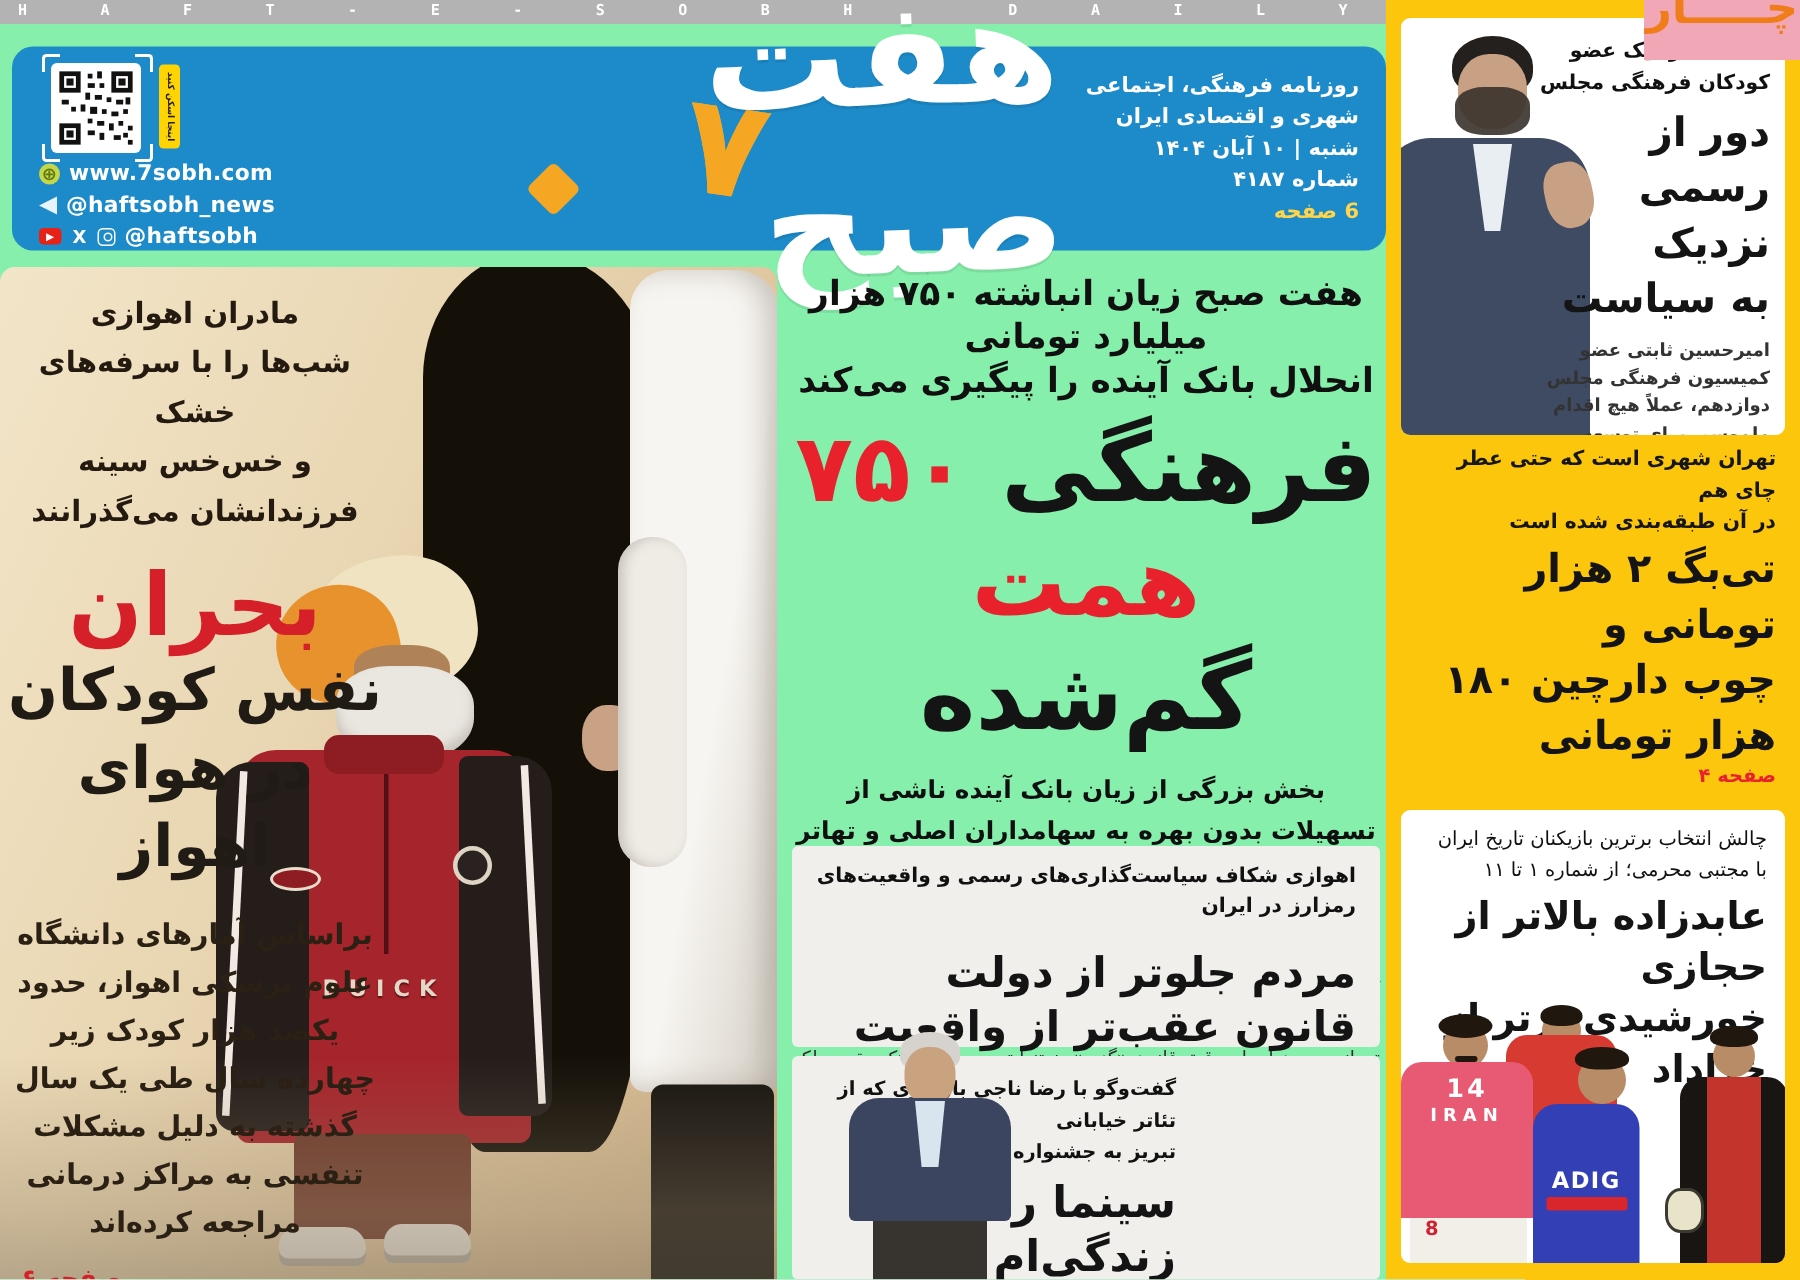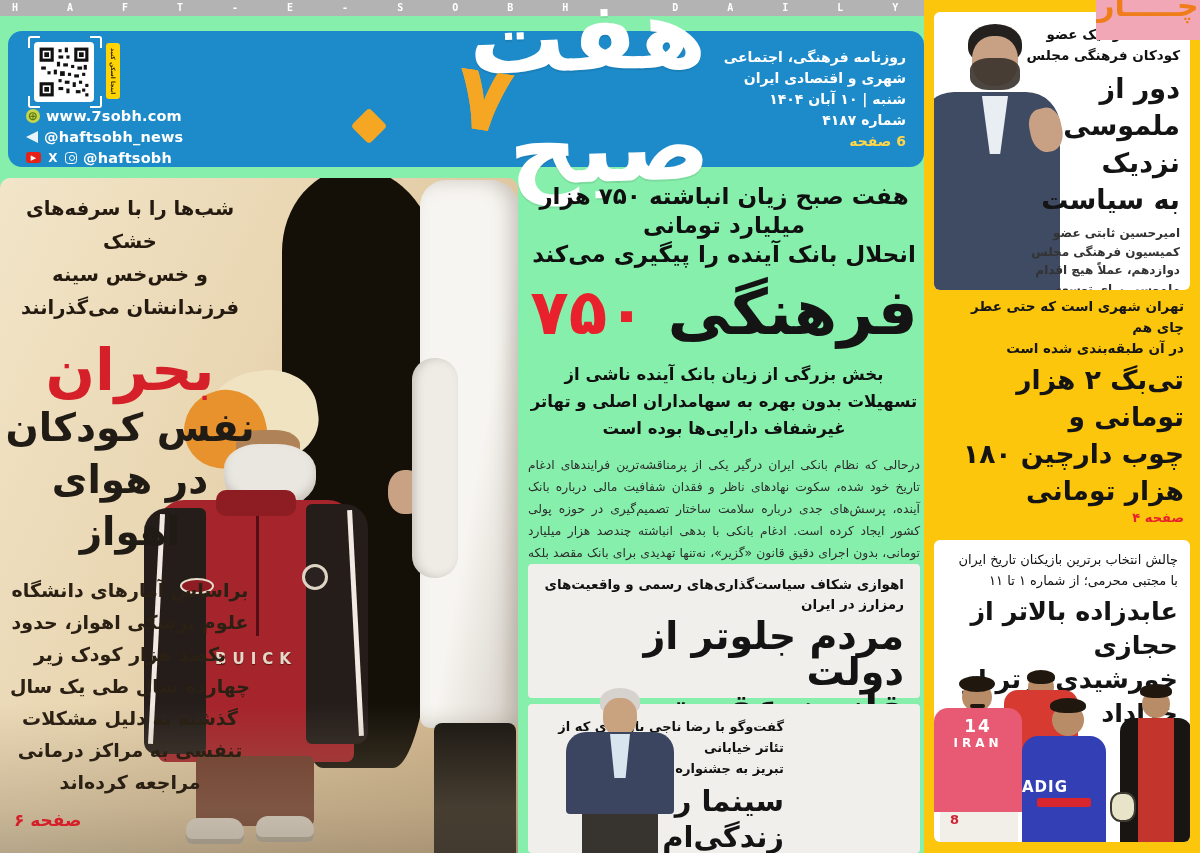--- a/index.html
+++ b/index.html
@@ -122,21 +122,21 @@
 
   .story-main { position:absolute; left:528px; top:182px; width:392px; text-align:center; direction:rtl; }
   .sm-kicker { font-size:23px; font-weight:bold; color:#101010; line-height:29px; }
   .sm-headline { margin-top:6px; font-size:63px; font-weight:bold; color:#141414; line-height:76px; letter-spacing:-1px; }
   .sm-sub { margin-top:10px; font-size:16.5px; font-weight:bold; color:#101010; line-height:27px; }
   .sm-body { margin-top:12px; font-size:12.3px; color:#2e2e2e; line-height:22px; text-align:justify; }
 
   .story-box { position:absolute; background:#f0efec; border-radius:4px; direction:rtl; }
   .story-crypto { left:528px; top:564px; width:392px; height:134px; padding:10px 16px 0 12px; text-align:right; }
   .sc-kicker { font-size:13.5px; font-weight:bold; color:#111; line-height:20px; }
-  .sc-headline { margin-top:4px; font-size:38px; font-weight:bold; color:#141414; line-height:36px; }
+  .sc-headline { margin-top:17px; font-size:28px; font-weight:bold; color:#141414; line-height:36px; }
   .sc-sub { margin-top:6px; font-size:13px; font-weight:bold; color:#333; line-height:20px; }
   .sc-page { margin-top:2px; }
 
   .story-cinema { left:528px; top:704px; width:392px; height:149px; padding:12px 16px 0 12px; text-align:right; overflow:visible; }
   .cin-kicker { font-size:13px; font-weight:bold; color:#111; line-height:21px; }
   .cin-headline { margin-top:4px; font-size:29px; font-weight:bold; color:#141414; line-height:36px; }
   .cin-txt { margin-right:120px; }
   .cin-man { position:absolute; left:14px; top:-16px; width:150px; height:165px; }
   .cm-hair { position:absolute; left:58px; top:0; width:40px; height:26px; background:#d6d3ce; border-radius:50% 50% 35% 35%; }
   .cm-face { position:absolute; left:61px; top:10px; width:34px; height:38px; background:#c9a27f; border-radius:45%; }
@@ -180,22 +180,22 @@
   .hair { position:absolute; background:#20180f; border-radius:50% 50% 40% 40%; }
   .p-back-t { position:absolute; left:70px; top:16px; width:74px; height:90px; background:#d63a31; border-radius:14px 14px 0 0; }
   .p-iran-t { position:absolute; left:0px; top:34px; width:88px; height:104px; background:#e85a74; border-radius:14px 14px 0 0;
     color:#fff; font-weight:bold; text-align:center; }
   .p-iran-num { font-size:17px; margin-top:8px; letter-spacing:2px; }
   .p-iran-name { font-size:12px; letter-spacing:4px; }
   .p-iran-shorts { position:absolute; left:6px; top:138px; width:78px; height:30px; background:#f2efe9; color:#cf2233; font-weight:bold; font-size:13px; text-align:left; padding-left:10px; }
   .p-gk-t { position:absolute; left:186px; top:44px; width:72px; height:124px; background:#191512; border-radius:14px 14px 0 0; }
   .p-gk-t::before { content:""; position:absolute; left:18px; top:0; width:36px; height:100%; background:#c3342c; }
   .p-glove { position:absolute; left:176px; top:118px; width:26px; height:30px; background:#e8e4c9; border-radius:40%; border:2px solid #3c3a30; }
-  .p-blue-t { position:absolute; left:88px; top:62px; width:84px; height:106px; background:#3340b5; border-radius:16px 16px 0 0;
-    color:#fff; text-align:left; font-weight:bold; }
+  .p-blue-t { position:absolute; left:88px; top:62px; width:71px; height:106px; background:#3340b5; border-radius:16px 16px 0 0;
+    color:#fff; text-align:center; font-weight:bold; }
   .p-blue-t .sponsor { display:block; margin-top:42px; font-size:15px; letter-spacing:1px; }
   .p-blue-t .bar { display:block; width:54px; height:9px; margin:2px auto 0; background:#d8262c; border-radius:2px;
     color:#fff; font-size:6px; line-height:9px; }
 
   .ltr { direction:ltr; }
 </style>
 </head>
 <body>
 
 <div class="page">
@@ -309,20 +309,21 @@
       <div class="kid-logo-circ"></div>
       <div class="kid-buick ltr">BUICK</div>
     </div>
     <div class="kid-pants"></div>
     <div class="kid-shoe shoe-l"></div>
     <div class="kid-shoe shoe-r"></div>
     <div class="ground"></div>
 
     <div class="photo-txt">
       <div class="pt-kicker">
+        <div>مادران اهوازی</div>
         <div>شب‌ها را با سرفه‌های خشک</div>
         <div>و خس‌خس سینه</div>
         <div>فرزندانشان می‌گذرانند</div>
       </div>
       <div class="pt-h-red">بحران</div>
       <div class="pt-h">نفس کودکان</div>
       <div class="pt-h">در هوای اهواز</div>
       <div class="pt-sub">براساس آمارهای دانشگاه علوم پزشکی اهواز، حدود یکصد هزار کودک زیر چهارده سال طی یک سال گذشته به دلیل مشکلات تنفسی به مراکز درمانی مراجعه کرده‌اند</div>
       <div class="pt-page">صفحه ۶</div>
     </div>
@@ -330,20 +331,24 @@
 
   <div class="story-main">
     <div class="sm-kicker">
       <div>هفت صبح زیان انباشته ۷۵۰ هزار میلیارد تومانی</div>
       <div>انحلال بانک آینده را پیگیری می‌کند</div>
     </div>
     <div class="sm-headline">
       <div>
         <span>فرهنگی</span>
         <span class="red">۷۵۰</span>
+      </div>
+      <div>
+        <span class="red">همت</span>
+        <span>گم‌شده</span>
       </div>
     </div>
     <div class="sm-sub">بخش بزرگی از زیان بانک آینده ناشی از تسهیلات بدون بهره به سهامداران اصلی و تهاتر غیرشفاف دارایی‌ها بوده است</div>
     <div class="sm-body">درحالی که نظام بانکی ایران درگیر یکی از پرمناقشه‌ترین فرایندهای ادغام تاریخ خود شده، سکوت نهادهای ناظر و فقدان شفافیت مالی درباره بانک آینده، پرسش‌های جدی درباره سلامت ساختار تصمیم‌گیری در حوزه پولی کشور ایجاد کرده است. ادغام بانکی با بدهی انباشته چندصد هزار میلیارد تومانی، بدون اجرای دقیق قانون «گزیر»، نه‌تنها تهدیدی برای بانک مقصد بلکه خطری برای کل نظام مالی کشور محسوب می‌شود. در این میان، ردپای تضاد منافع، تسهیلات بدون بهره، تهاترهای مشکوک و پروژه‌هایی با ظاهر افتخار اما باطن وارداتی، نشان می‌دهد که مسئله فقط یک بانک نیست...</div>
 
   </div>
 
   <div class="story-box story-crypto">
     <div class="sc-kicker">اهوازی شکاف سیاست‌گذاری‌های رسمی و واقعیت‌های رمزارز در ایران</div>
     <div class="sc-headline">
@@ -385,21 +390,21 @@
         <div class="pm-body"></div>
         <div class="pm-shirt"></div>
         <div class="pm-hand"></div>
       </div>
       <div class="rt-txt">
         <div class="rt-kicker">
           <div>نقد عملکرد یک عضو</div>
           <div>کودکان فرهنگی مجلس</div>
         </div>
         <div class="rt-headline">
-          <div>دور از ملموسی</div>
+          <div>دور از رسمی</div>
           <div>نزدیک</div>
           <div>به سیاست</div>
         </div>
         <div class="rt-sub">امیرحسین ثابتی عضو کمیسیون فرهنگی مجلس دوازدهم، عملاً هیچ اقدام ملموسی برای توسعه فرهنگ و هنر کشور انجام نداده است</div>
 
       </div>
     </div>
 
     <div class="rc-yellow">
       <div class="ry-kicker">

